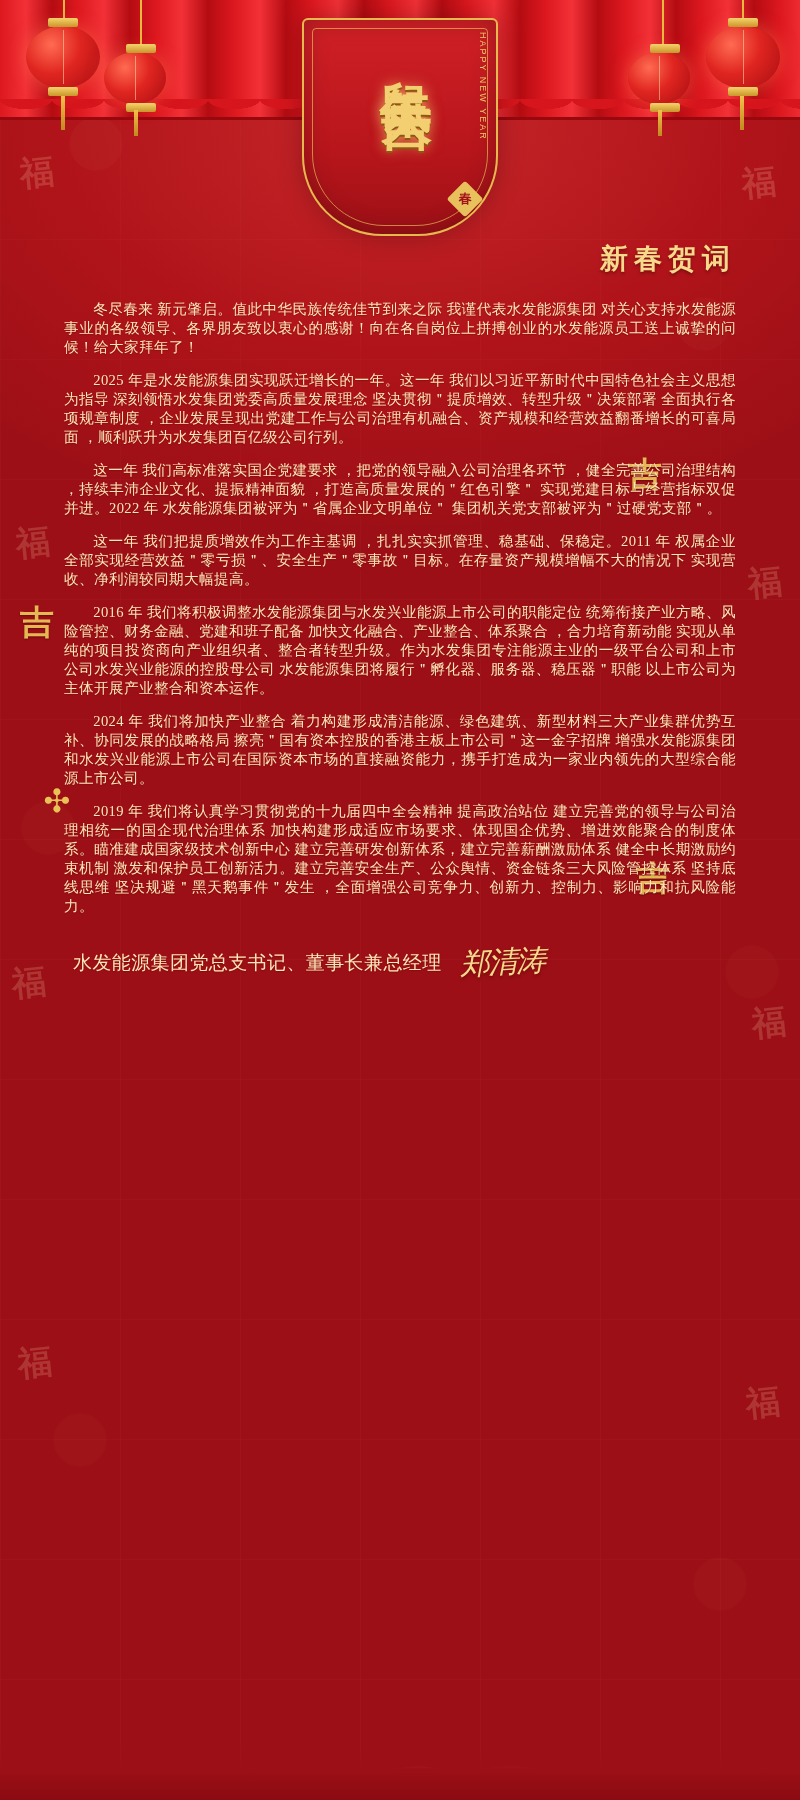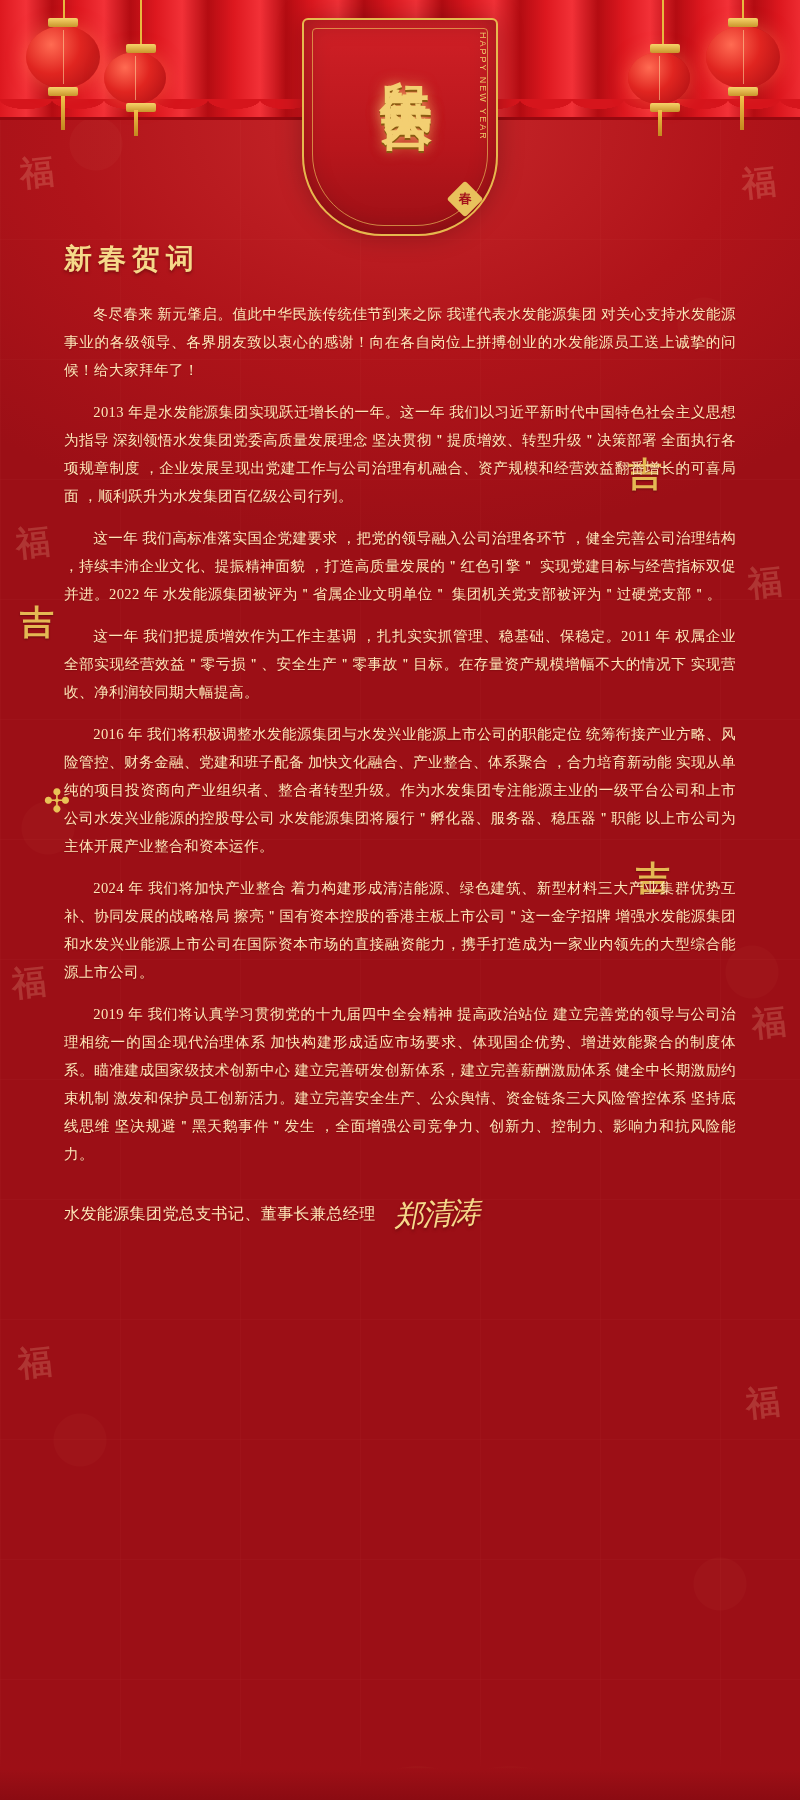--- a/index.html
+++ b/index.html
@@ -189,49 +189,50 @@
     text-align: center;
   }
 
   
   .content {
     position: absolute;
     top: 240px; left: 0; right: 0;
     padding: 0 64px;
   }
   .doc-title {
-    text-align: left;
+    text-align: right;
     color: #f6d98a;
     font-size: 28px;
     font-weight: bold;
     letter-spacing: 6px;
     margin: 0 0 22px 0;
     text-shadow: 0 2px 3px rgba(90,10,10,.6);
   }
   .para {
     color: #ffe6b8;
     font-size: 14.6px;
-    line-height: 28px;
+    line-height: 19px;
     text-indent: 2em;
     text-align: justify;
     margin: 0 0 14px 0;
     letter-spacing: .4px;
     text-shadow: 0 1px 1px rgba(110,12,12,.55);
   }
   .signature-block {
     margin-top: 26px;
     display: flex;
     align-items: center;
     gap: 18px;
   }
   .signature-title {
     color: #ffe6b8;
-    font-size: 16px;
+    font-size: 19px;
     letter-spacing: .4px;
     text-shadow: 0 1px 1px rgba(110,12,12,.55);
+    margin-left: 9px;
   }
   .signature-name {
     color: #f6d98a;
     font-size: 30px;
     font-family: "DejaVu Serif", serif;
     font-style: italic;
     letter-spacing: -2px;
     transform: rotate(-3deg);
     text-shadow: 0 2px 3px rgba(90,10,10,.6);
     white-space: nowrap;
@@ -327,21 +328,21 @@
   <div class="ornament" style="left:628px; top:452px;">吉</div>
   <div class="ornament" style="left:20px;  top:600px;">吉</div>
   <div class="ornament" style="left:636px; top:856px;">吉</div>
   <div class="flower" style="left:40px;  top:784px;">✣</div>
   <div class="flower" style="left:632px; top:448px; opacity:.0;">✣</div>
 
   <div class="content">
     <h1 class="doc-title">新春贺词</h1>
 
     <p class="para">冬尽春来 新元肇启。值此中华民族传统佳节到来之际 我谨代表水发能源集团 对关心支持水发能源事业的各级领导、各界朋友致以衷心的感谢！向在各自岗位上拼搏创业的水发能源员工送上诚挚的问候！给大家拜年了！</p>
-    <p class="para">2013 年是水发能源集团实现跃迁增长的一年。这一年 我们以习近平新时代中国特色社会主义思想为指导 深刻领悟水发集团党委高质量发展理念 坚决贯彻＂提质增效、转型升级＂决策部署 全面执行各项规章制度 ，企业发展呈现出党建工作与公司治理有机融合、资产规模和经营效益翻番增长的可喜局面 ，顺利跃升为水发集团百亿级公司行列。</p>
+    <p class="para">2025 年是水发能源集团实现跃迁增长的一年。这一年 我们以习近平新时代中国特色社会主义思想为指导 深刻领悟水发集团党委高质量发展理念 坚决贯彻＂提质增效、转型升级＂决策部署 全面执行各项规章制度 ，企业发展呈现出党建工作与公司治理有机融合、资产规模和经营效益翻番增长的可喜局面 ，顺利跃升为水发集团百亿级公司行列。</p>
     <p class="para">这一年 我们高标准落实国企党建要求 ，把党的领导融入公司治理各环节 ，健全完善公司治理结构 ，持续丰沛企业文化、提振精神面貌 ，打造高质量发展的＂红色引擎＂ 实现党建目标与经营指标双促并进。2022 年 水发能源集团被评为＂省属企业文明单位＂ 集团机关党支部被评为＂过硬党支部＂。</p>
     <p class="para">这一年 我们把提质增效作为工作主基调 ，扎扎实实抓管理、稳基础、保稳定。2011 年 权属企业全部实现经营效益＂零亏损＂、安全生产＂零事故＂目标。在存量资产规模增幅不大的情况下 实现营收、净利润较同期大幅提高。</p>
     <p class="para">2016 年 我们将积极调整水发能源集团与水发兴业能源上市公司的职能定位 统筹衔接产业方略、风险管控、财务金融、党建和班子配备 加快文化融合、产业整合、体系聚合 ，合力培育新动能 实现从单纯的项目投资商向产业组织者、整合者转型升级。作为水发集团专注能源主业的一级平台公司和上市公司水发兴业能源的控股母公司 水发能源集团将履行＂孵化器、服务器、稳压器＂职能 以上市公司为主体开展产业整合和资本运作。</p>
     <p class="para">2024 年 我们将加快产业整合 着力构建形成清洁能源、绿色建筑、新型材料三大产业集群优势互补、协同发展的战略格局 擦亮＂国有资本控股的香港主板上市公司＂这一金字招牌 增强水发能源集团和水发兴业能源上市公司在国际资本市场的直接融资能力，携手打造成为一家业内领先的大型综合能源上市公司。</p>
     <p class="para">2019 年 我们将认真学习贯彻党的十九届四中全会精神 提高政治站位 建立完善党的领导与公司治理相统一的国企现代治理体系 加快构建形成适应市场要求、体现国企优势、增进效能聚合的制度体系。瞄准建成国家级技术创新中心 建立完善研发创新体系，建立完善薪酬激励体系 健全中长期激励约束机制 激发和保护员工创新活力。建立完善安全生产、公众舆情、资金链条三大风险管控体系 坚持底线思维 坚决规避＂黑天鹅事件＂发生 ，全面增强公司竞争力、创新力、控制力、影响力和抗风险能力。</p>
 
     <div class="signature-block">
       <div class="signature-title">水发能源集团党总支书记、董事长兼总经理</div>
       <div class="signature-name">郑清涛</div>
     </div>

